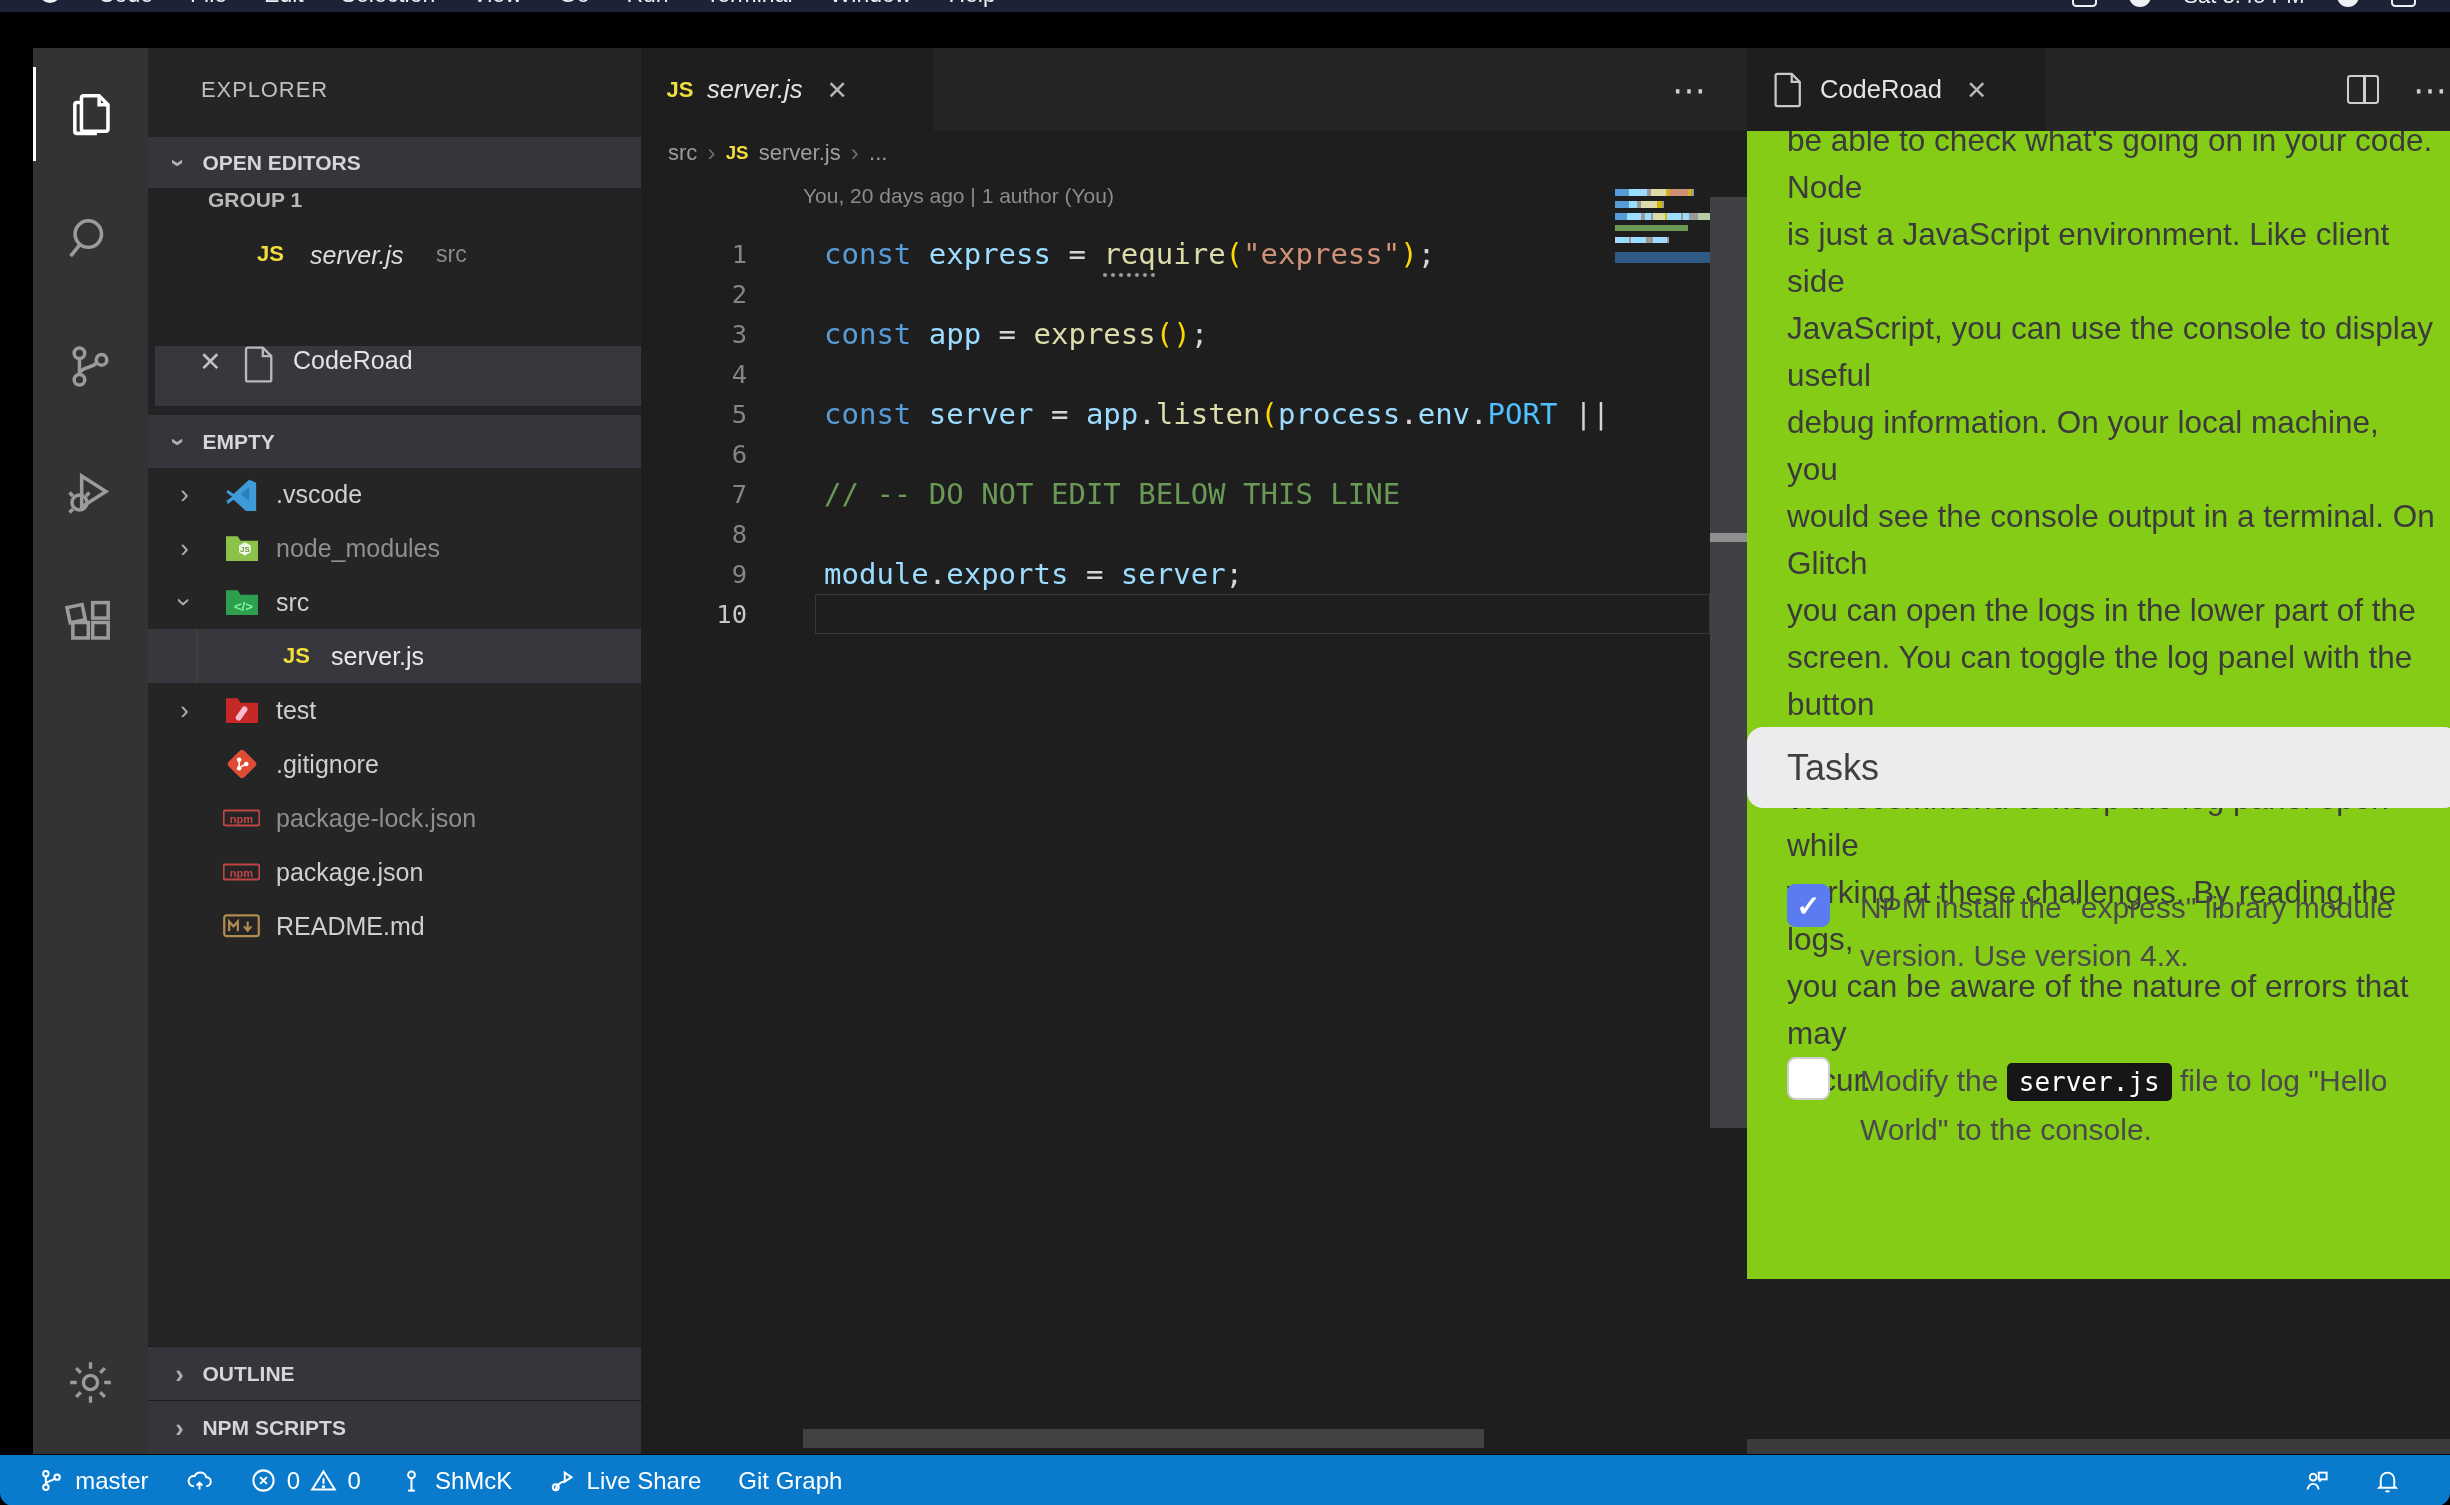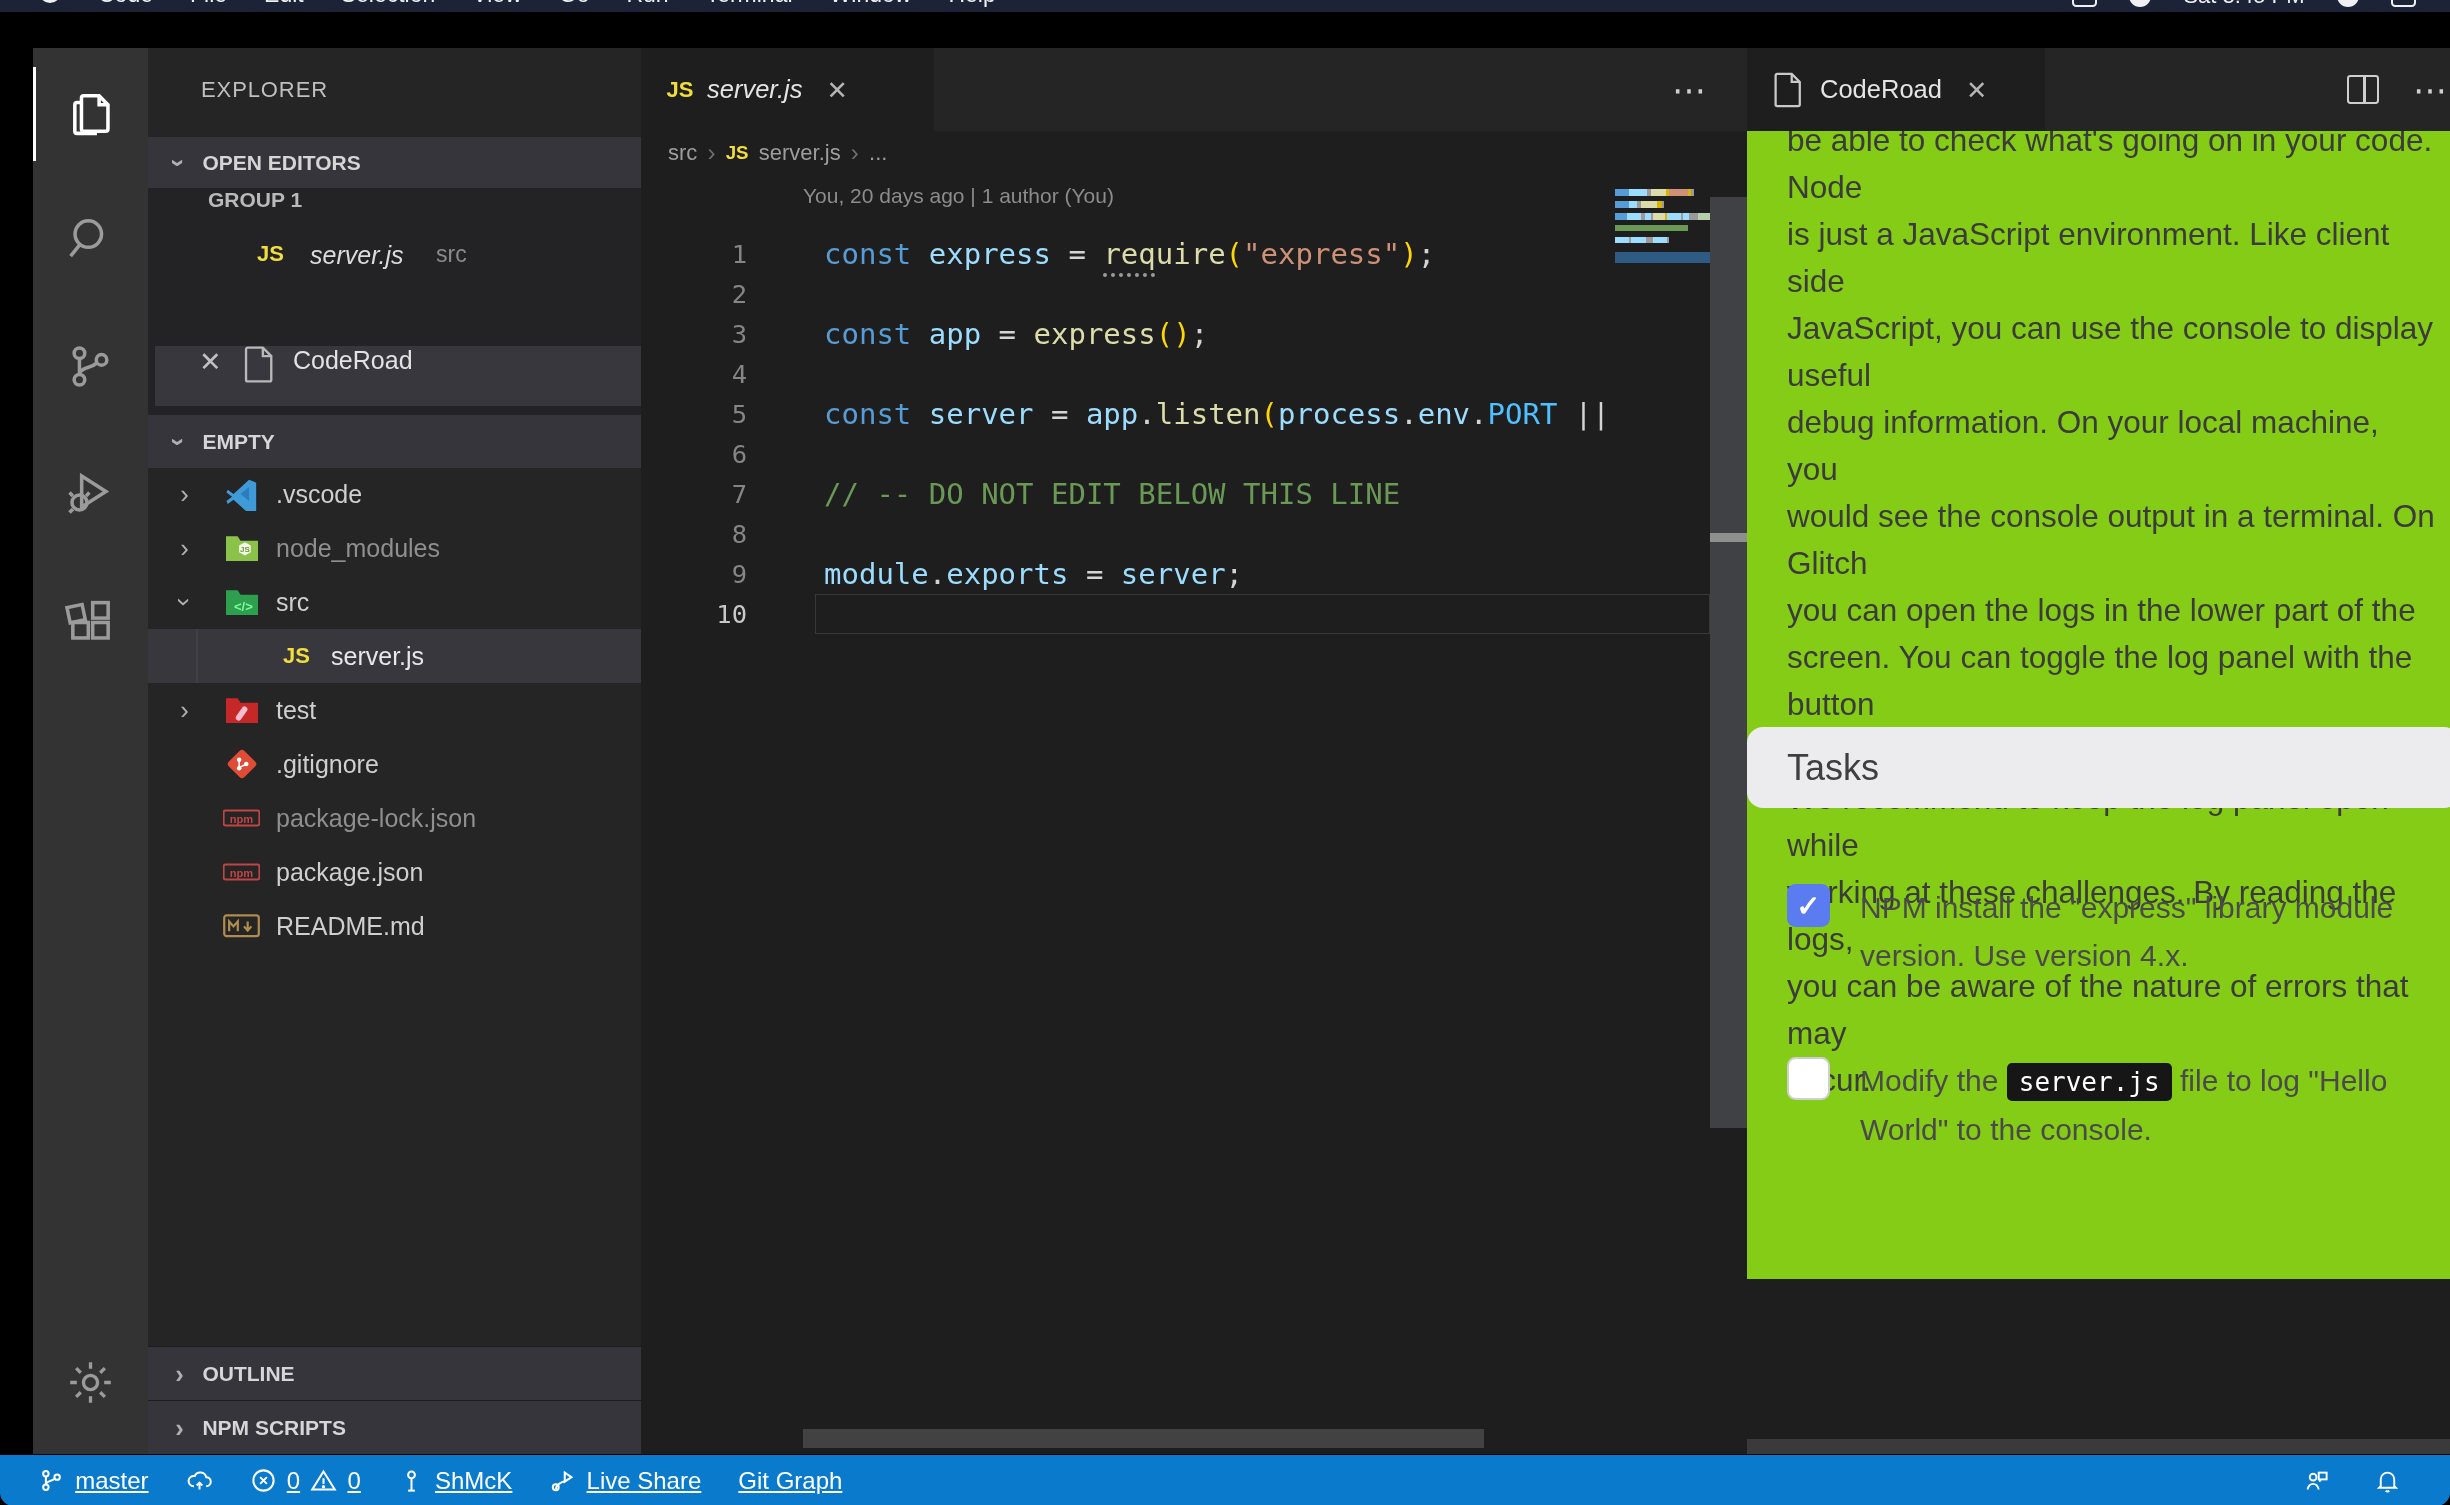--- a/index.html
+++ b/index.html
@@ -129,21 +129,21 @@
   .code-chip { font-family:"DejaVu Sans Mono", monospace; background:#161616; color:#ffffff;
                font-size:26px; padding:4.3px 12px; border-radius:5.1px; }
   #cr-bottomstrip { position:absolute; top:1391px; left:0; width:736px; height:15.3px; background:#3a3a3a; }
   #cr-vscroll { position:absolute; top:83px; left:713px; width:23px; height:1308px; background:#28282a; }
   #cr-vthumb { position:absolute; top:304px; left:0; width:23px; height:1004px; background:#4e4e50; }
 
   
   #statusbar { position:absolute; top:1455px; left:0; width:2450px; height:51px; background:#0a7acd;
                display:flex; align-items:center; color:#ffffff; font-size:24px;
                border-radius:0 0 13.6px 13.6px; }
-  .sb-item { display:flex; align-items:center; gap:10.2px; margin-right:37px; white-space:nowrap;text-decoration:underline; }
+  .sb-item { display:flex; align-items:center; gap:10.2px; margin-right:37px; white-space:nowrap; }
   #sb-left { display:flex; align-items:center; padding-left:38px; }
   #sb-right { display:flex; align-items:center; margin-left:auto; padding-right:49px; gap:44px; }
   .sb-item svg, #sb-right svg { width:27px; height:27px; }
 </style>
 </head>
 <body>
 
 <div id="window">
 
   <div id="menubar">

